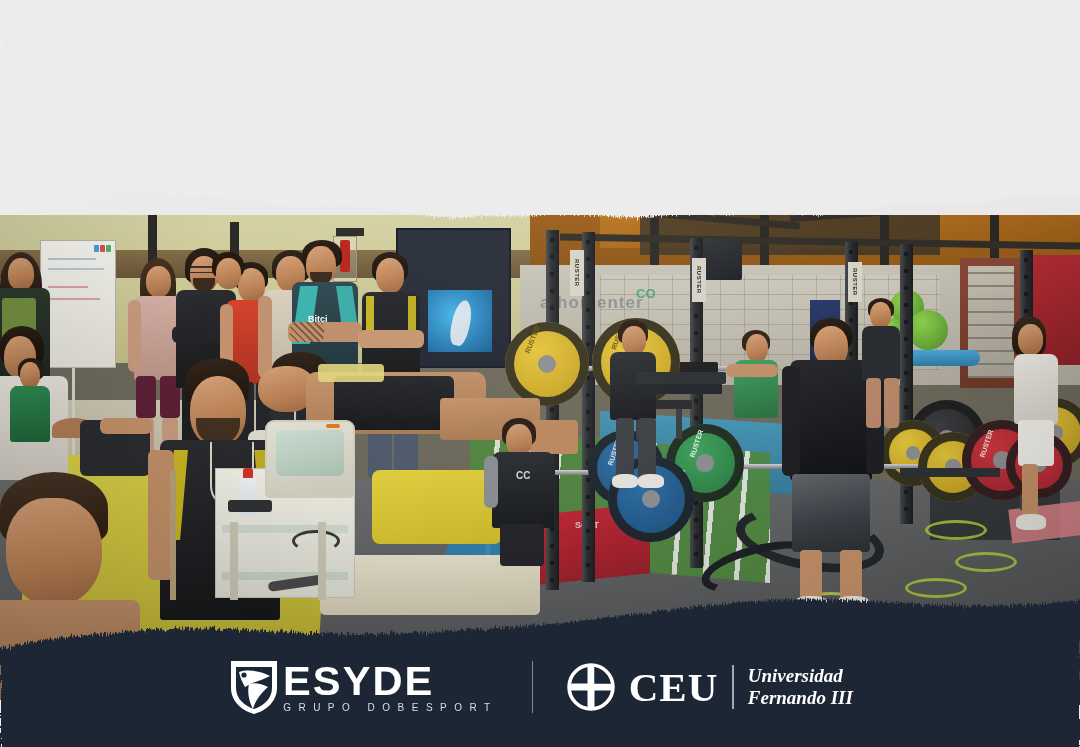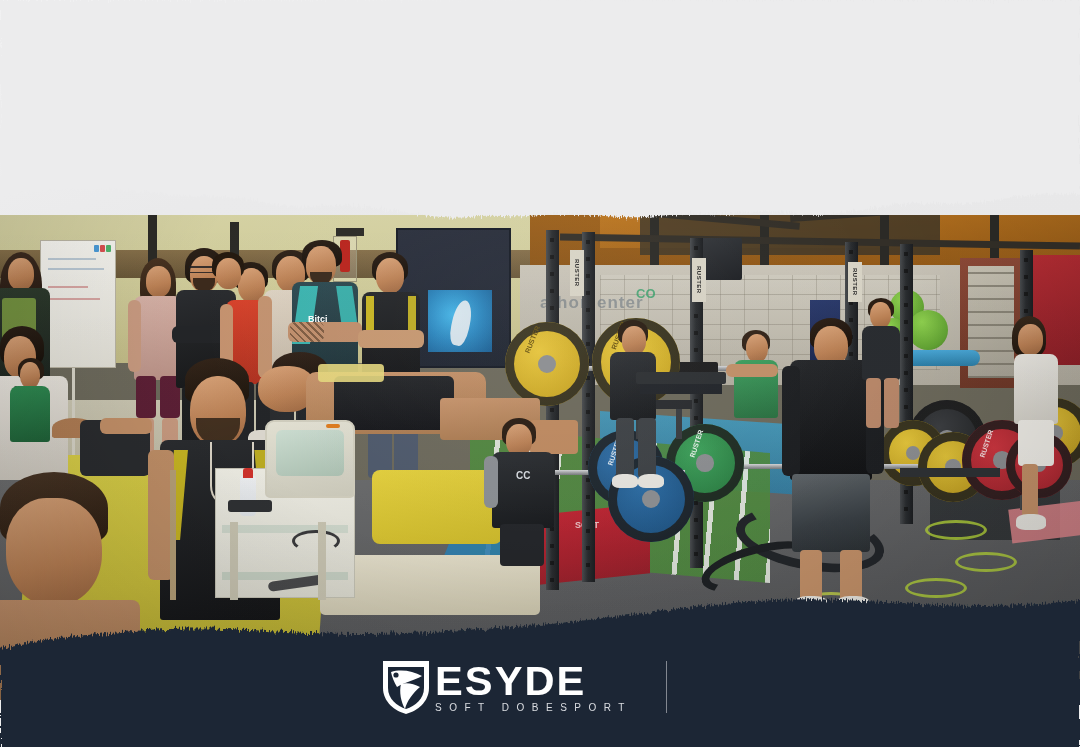--- a/index.html
+++ b/index.html
@@ -758,21 +758,40 @@
     <div class="logo-esyde">
       <svg class="esyde-shield" viewBox="0 0 54 58">
         <path d="M4,3 L50,3 L50,30 C50,44 38,53 27,56 C16,53 4,44 4,30 Z" fill="#ffffff"></path>
         <path d="M9,9 L45,9 L45,30 C45,41 36,48 27,51 C18,48 9,41 9,30 Z" fill="#1b2636"></path>
         <path d="M12,14 C22,11 34,13 43,18 C36,22 26,24 18,29 C15,24 13,19 12,14 Z" fill="#ffffff"></path>
         <path d="M22,26 C28,24 35,26 41,29 C34,35 28,43 26,51 C22,44 20,34 22,26 Z" fill="#ffffff"></path>
         <circle cx="17" cy="17" r="2.6" fill="#1b2636"></circle>
       </svg>
       <div class="esyde-text">
         <div class="esyde-word">ESYDE</div>
-        <div class="esyde-tag">SOFT DOBESPORT</div>
+        <div class="esyde-tag">GRUPO DOBESPORT</div>
       </div>
     </div>
 
     <div class="logo-divider"></div>
 
+    <div class="logo-ceu">
+      <svg class="ceu-mark" viewBox="0 0 48 48">
+        <circle cx="24" cy="24" r="22" fill="#ffffff"></circle>
+        <path d="M24,2 A22,22 0 0,1 46,24 L28,24 L28,2.4 Z" fill="#1b2636" transform="translate(-2,0)"></path>
+        <rect x="20.5" y="2" width="7" height="44" fill="#ffffff"></rect>
+        <rect x="2" y="20.5" width="44" height="7" fill="#ffffff"></rect>
+        <path d="M27.5,4 A20,20 0 0,1 44,20.5 L27.5,20.5 Z" fill="#1b2636"></path>
+        <path d="M4,27.5 L20.5,27.5 L20.5,44 A20,20 0 0,1 4,27.5 Z" fill="#1b2636"></path>
+        <path d="M4,20.5 A20,20 0 0,1 20.5,4 L20.5,20.5 Z" fill="#1b2636"></path>
+        <path d="M27.5,27.5 L44,27.5 A20,20 0 0,1 27.5,44 Z" fill="#1b2636"></path>
+        <circle cx="24" cy="24" r="22" fill="none" stroke="#ffffff" stroke-width="3.5"></circle>
+      </svg>
+      <div class="ceu-word">CEU</div>
+      <div class="ceu-bar"></div>
+      <div>
+        <div class="ceu-sub">Universidad</div>
+        <div class="ceu-sub">Fernando III</div>
+      </div>
+    </div>
   </div>
 
 </div>
 
 </body></html>

